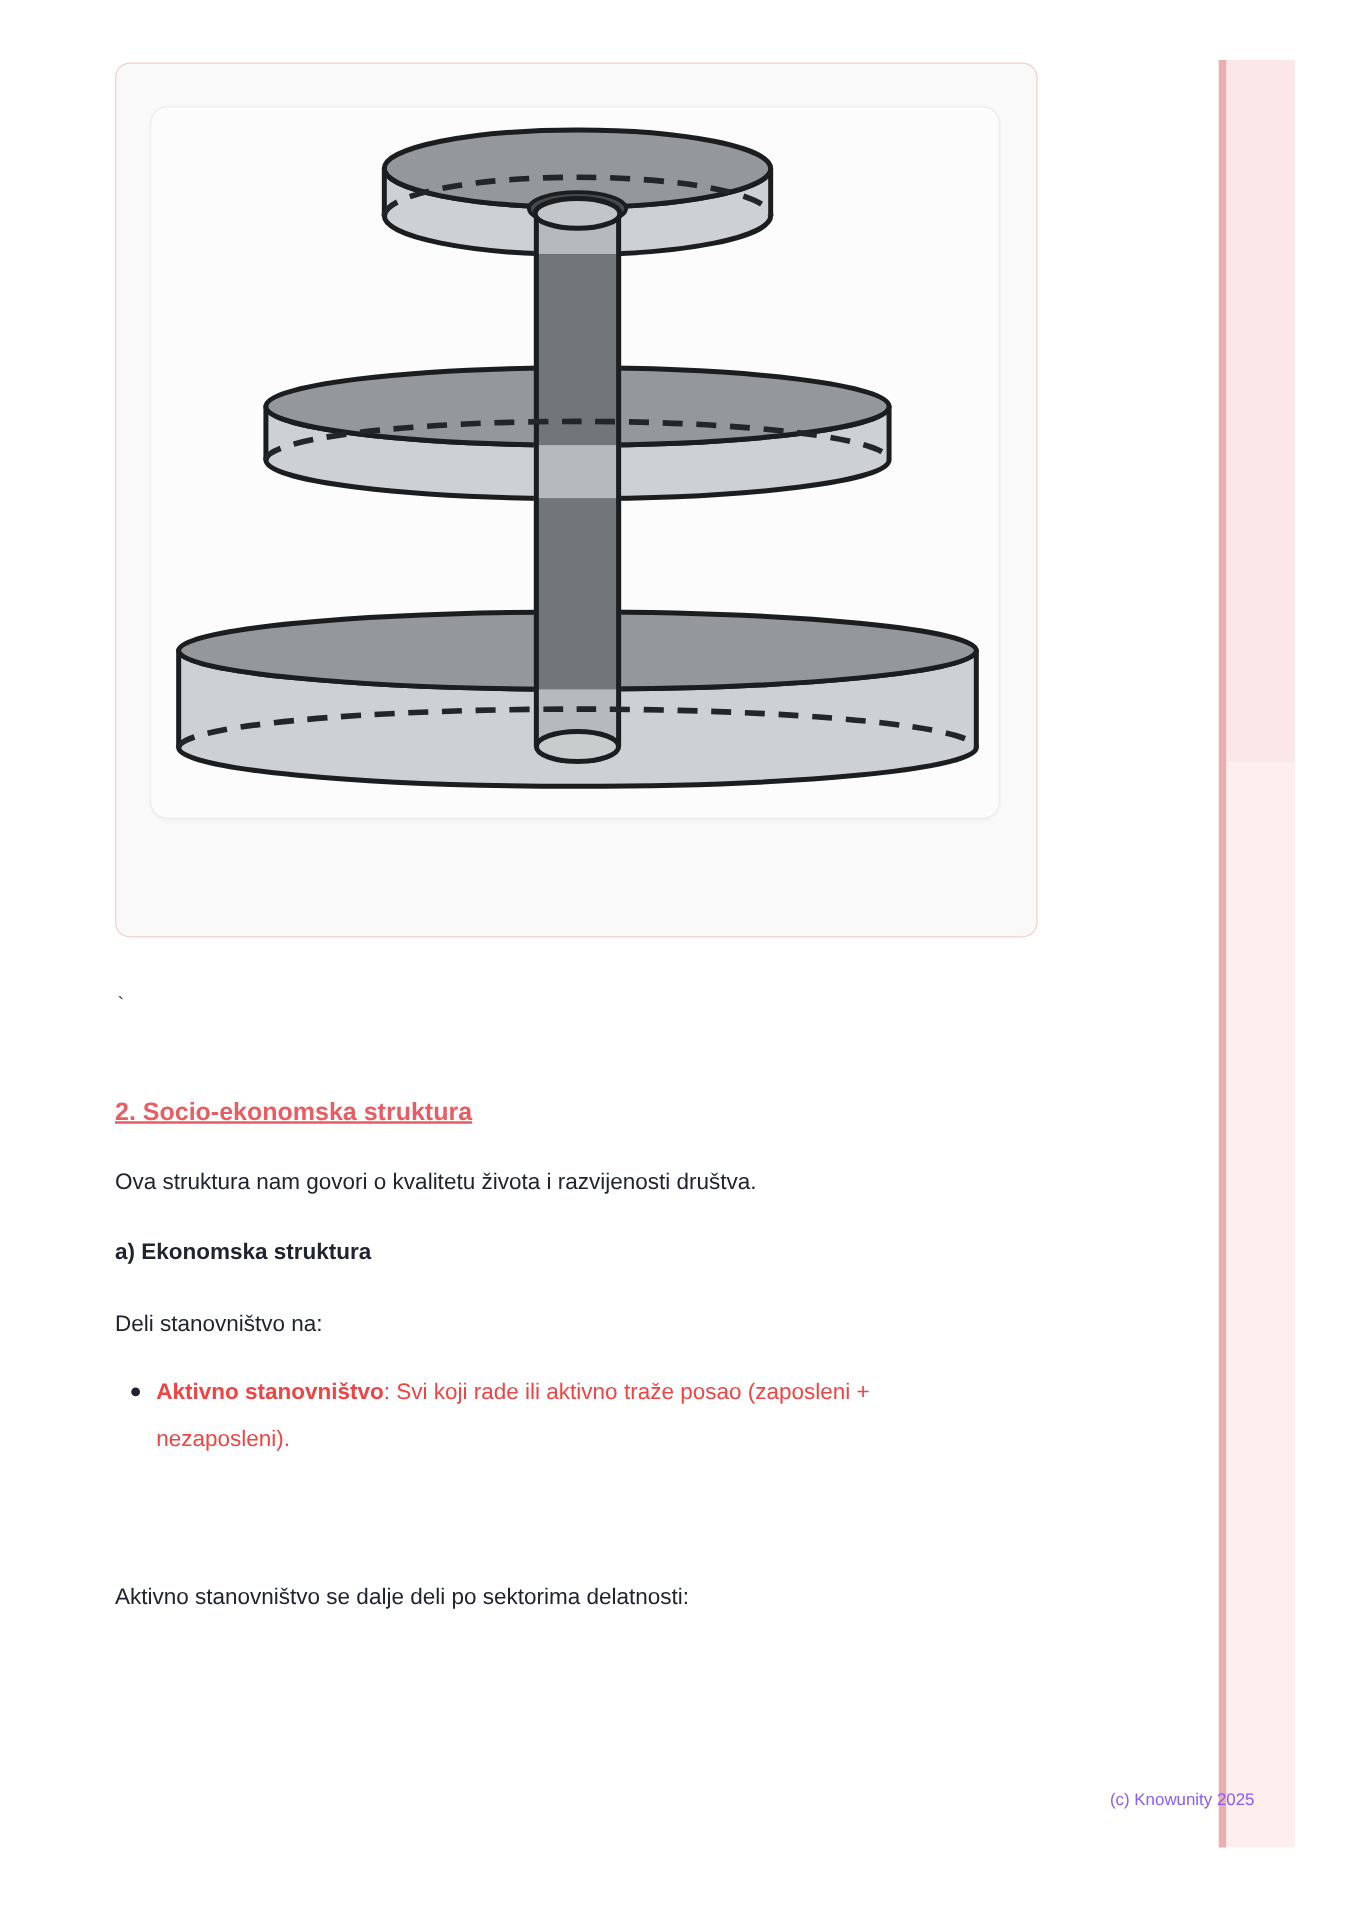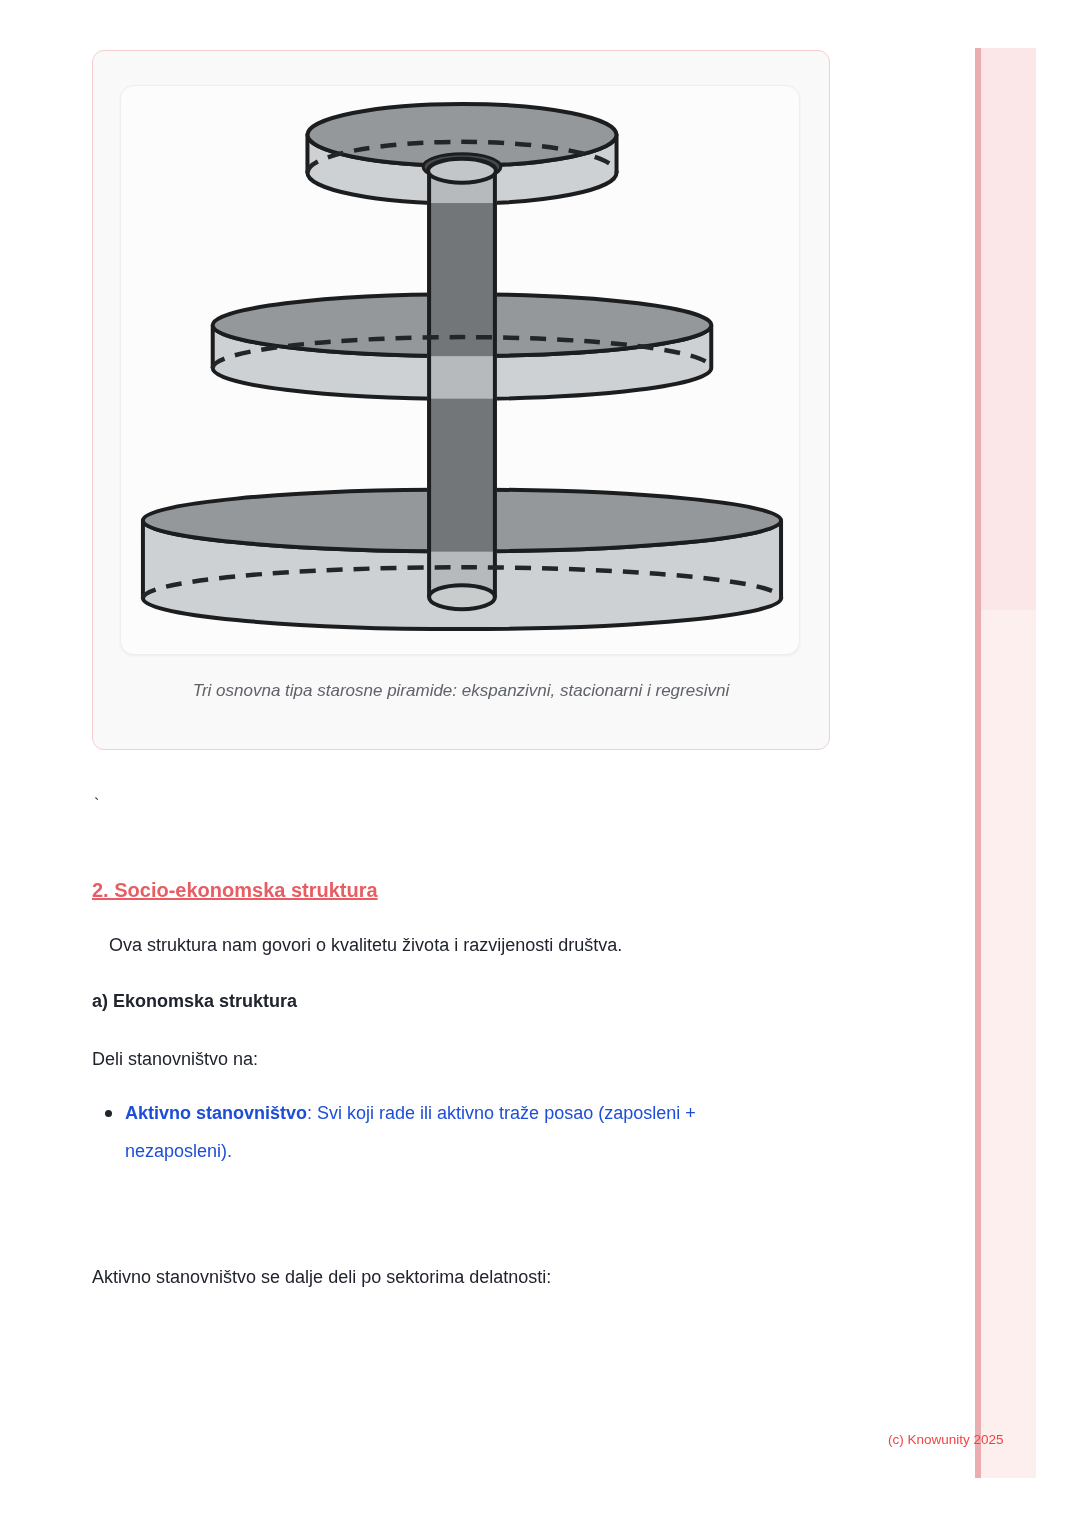--- a/index.html
+++ b/index.html
@@ -34,44 +34,44 @@
   .stray-mark{position:absolute;left:94px;top:796px;font-size:16px;color:#30363f;z-index:2;}
 
   .section-heading{
     position:absolute;left:92px;top:872px;margin:0;width:740px;
     font-size:20px;line-height:36px;font-weight:700;color:var(--accent,#e85d63);z-index:2;text-decoration:underline;
   }
   .para{
     position:absolute;left:92px;width:740px;margin:0;
     font-size:18px;line-height:30px;color:#20242e;z-index:2;
   }
-  #intro{top:930px;margin-left:17px;}
+  #intro{top:930px;}
   #sub-heading{top:986px;font-weight:700;}
   #lead-in-1{top:1044px;}
   #lead-in-2{top:1262px;}
 
   ul.blist{
     position:absolute;left:92px;width:740px;margin:0;padding:0;list-style:none;
-    font-size:18px;color:#1d4ed8;z-index:2;box-sizing:border-box;
+    font-size:18px;color:#ef4444;z-index:2;box-sizing:border-box;
   }
   #list1{top:1094px;}
   #list2{top:1316px;}
   ul.blist li{
     position:relative;padding-left:33px;padding-right:60px;
     line-height:38px;margin-bottom:8px;
   }
   .bullet-dot{
     position:absolute;left:13px;top:16px;width:7px;height:7px;border-radius:50%;
     background:#20242e;
   }
   ul.blist b{font-weight:700;}
 
   .page-footer{
     position:absolute;left:888px;top:1431px;font-size:13.5px;line-height:17px;
-    color:#ef4444;z-index:5;white-space:nowrap;
+    color:#8b5cf6;z-index:5;white-space:nowrap;
   }
 </style>
 </head>
 <body style="--accent: #e85d63; --card-border: #f3cfcf; --band-line: #eaaeb0; --band-top: #fbe7e8; --band-bottom: #fdefee;">
 
 <div class="band">
   <div class="band-top"></div>
   <div class="band-bottom"></div>
   <div class="band-line"></div>
 </div>
@@ -107,21 +107,20 @@
         <path d="M187 87 A155 31 0 0 1 497 87"></path>
         <path d="M92 283 A250 31 0 0 1 592 283"></path>
         <path d="M22 514 A320 31 0 0 1 662 514"></path>
       </g>
 
       <ellipse cx="342" cy="81" rx="39" ry="13" fill="#47494b" stroke="#1b1d1f" stroke-width="3"></ellipse>
       <ellipse cx="342" cy="85" rx="34" ry="12" fill="#c3c6c8" stroke="#1b1d1f" stroke-width="4"></ellipse>
       <ellipse cx="342" cy="513" rx="33" ry="12" fill="#c9cccd" stroke="#1b1d1f" stroke-width="4"></ellipse>
     </svg>
   </div>
-  <div class="figure-caption">Tri osnovna tipa starosne piramide: ekspanzivni, stacionarni i regresivni</div>
 </div>
 
 <span class="stray-mark">`</span>
 
 <h2 class="section-heading">2. Socio-ekonomska struktura</h2>
 
 <p class="para" id="intro">Ova struktura nam govori o kvalitetu života i razvijenosti društva.</p>
 
 <p class="para" id="sub-heading">a) Ekonomska struktura</p>
 

